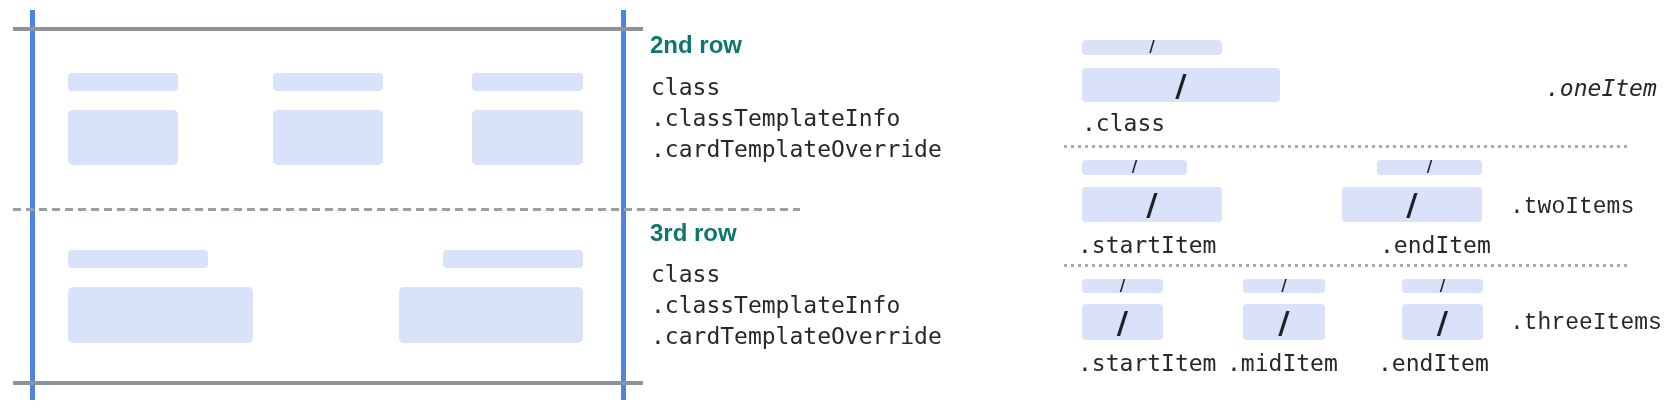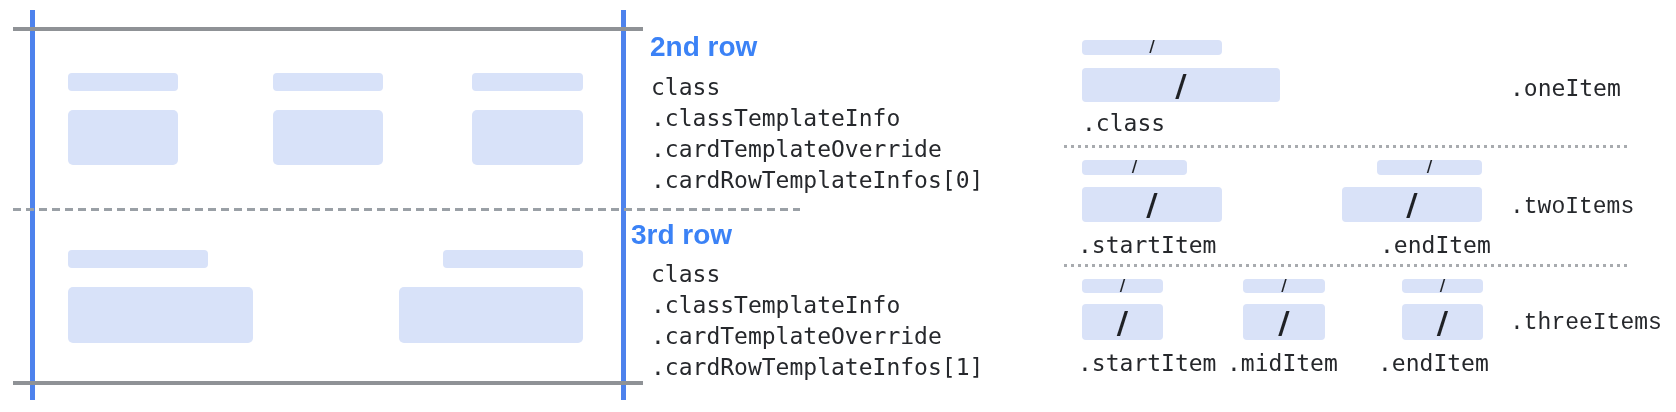--- a/index.html
+++ b/index.html
@@ -14,21 +14,21 @@
     background:repeating-linear-gradient(to right,#a8abaf 0 3px,transparent 3px 7px);}
   .chip{position:absolute;background:#d8e2f9;border-radius:5px;}
   .chip.sm{border-radius:4px;}
   
   .bar{position:absolute;background:#d9e2f8;border-radius:4px;
        display:flex;align-items:center;justify-content:center;}
   .slash{font-family:"DejaVu Sans",sans-serif;font-weight:bold;color:#1f2125;line-height:1;}
   .slash-lg{font-size:31px;}
   .slash-sm{font-size:15px;}
   
-  .heading{position:absolute;font-size:28px;font-weight:bold;color:#3b82f6;
+  .heading{position:absolute;font-size:24px;font-weight:bold;color:#0f766e;
            line-height:1;letter-spacing:0px;white-space:nowrap;}
   .mono{font-family:"DejaVu Sans Mono","Liberation Mono",monospace;color:#26282c;
         font-size:23px;white-space:nowrap;}
   .path-block{position:absolute;line-height:31px;}
   .mono-label{position:absolute;line-height:23px;}
 </style>
 </head>
 <body>
 
 <div class="stage">
@@ -56,43 +56,41 @@
       <div class="chip" style="left:399px;top:287px;width:184px;height:56px;"></div>
     </div>
   </div>
 
   <div>
     <div class="heading" style="left:650px;top:33px;">2nd row</div>
     <div class="path-block mono" style="left:651px;top:72px;">
       <div>class</div>
       <div>.classTemplateInfo</div>
       <div>.cardTemplateOverride</div>
-      <div>.cardRowTemplateInfos[0]</div>
     </div>
   </div>
 
   <div>
-    <div class="heading" style="left:631px;top:221px;text-align:center;">3rd row</div>
+    <div class="heading" style="left:650px;top:221px;text-align:center;">3rd row</div>
     <div class="path-block mono" style="left:651px;top:259px;">
       <div>class</div>
       <div>.classTemplateInfo</div>
       <div>.cardTemplateOverride</div>
-      <div>.cardRowTemplateInfos[1]</div>
     </div>
   </div>
 
   <div>
     <div class="bar" style="left:1082px;top:40px;width:140px;height:15px;">
       <span class="slash slash-sm">/</span>
     </div>
     <div class="bar" style="left:1082px;top:68px;width:198px;height:34px;">
       <span class="slash slash-lg">/</span>
     </div>
     <div class="mono-label mono" style="left:1082px;top:112px;">.class</div>
-    <div class="mono-label mono" style="left:1510px;top:77px;">.oneItem</div>
+    <div class="mono-label mono" style="left:1546px;top:77px;font-style:italic;">.oneItem</div>
   </div>
 
   <div class="dot-line" style="left:1064px;top:145px;width:566px;"></div>
 
   <div>
     <div class="bar" style="left:1082px;top:160px;width:105px;height:15px;">
       <span class="slash slash-sm">/</span>
     </div>
     <div class="bar" style="left:1082px;top:187px;width:140px;height:35px;">
       <span class="slash slash-lg">/</span>

